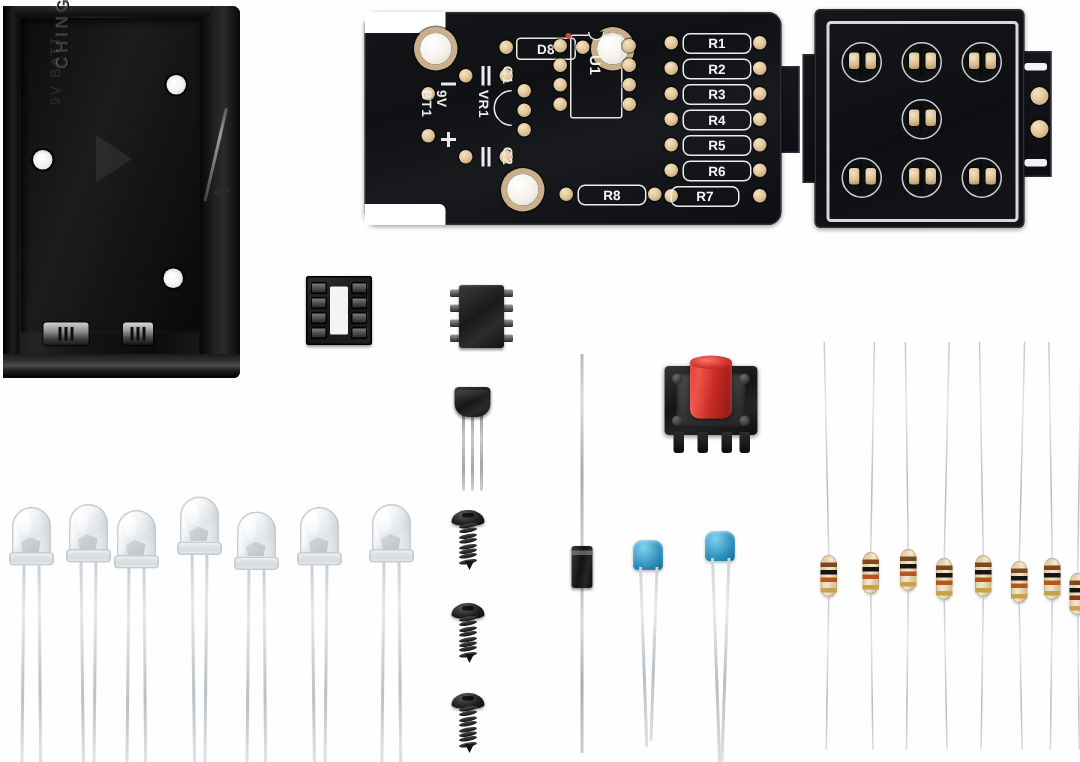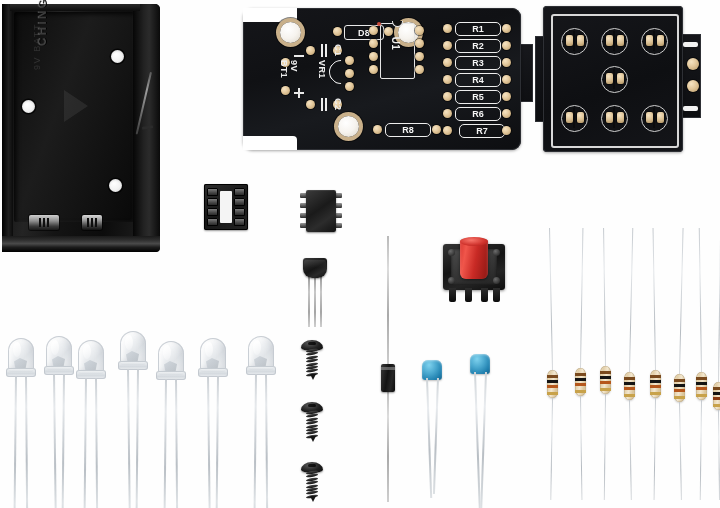--- a/index.html
+++ b/index.html
@@ -336,21 +336,21 @@
         <div class="pad-gold" style="left: 200px; top: 67px; width: 9px; height: 9px;"></div>
         <div class="res-silk" style="left: 212px; top: 65px;">R4</div>
         <div class="pad-gold" style="left: 259px; top: 67px; width: 9px; height: 9px;"></div>
         <div class="pad-gold" style="left: 200px; top: 84px; width: 9px; height: 9px;"></div>
         <div class="res-silk" style="left: 212px; top: 82px;">R5</div>
         <div class="pad-gold" style="left: 259px; top: 84px; width: 9px; height: 9px;"></div>
         <div class="pad-gold" style="left: 200px; top: 101px; width: 9px; height: 9px;"></div>
         <div class="res-silk" style="left: 212px; top: 99px;">R6</div>
         <div class="pad-gold" style="left: 259px; top: 101px; width: 9px; height: 9px;"></div>
         <div class="pad-gold" style="left: 200px; top: 118px; width: 9px; height: 9px;"></div>
-        <div class="res-silk" style="left: 216px; top: 116px;">R7</div>
+        <div class="res-silk" style="left: 204px; top: 116px;">R7</div>
         <div class="pad-gold" style="left: 259px; top: 118px; width: 9px; height: 9px;"></div>
       </div>
   </div>
 
   <div class="abs" id="pcb-dice">
     <div class="abs" id="pcb-dice-tab-l"></div>
     <div class="abs" id="pcb-dice-tab-r"></div>
     <div class="abs" id="pcb-dice-body"></div>
     <div class="abs" id="pcb-dice-frame"></div>
     <div class="slot" style="left:148px;top:36px;width:15px;height:5px;"></div>

